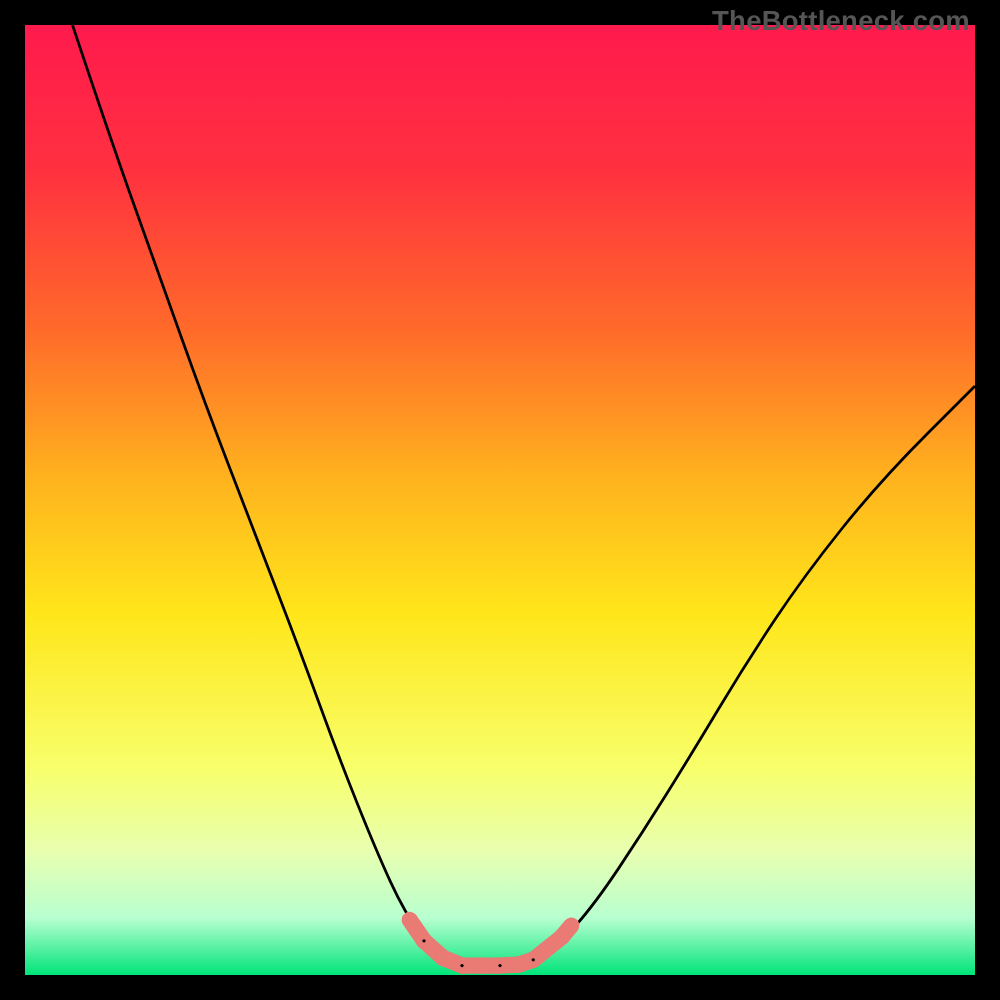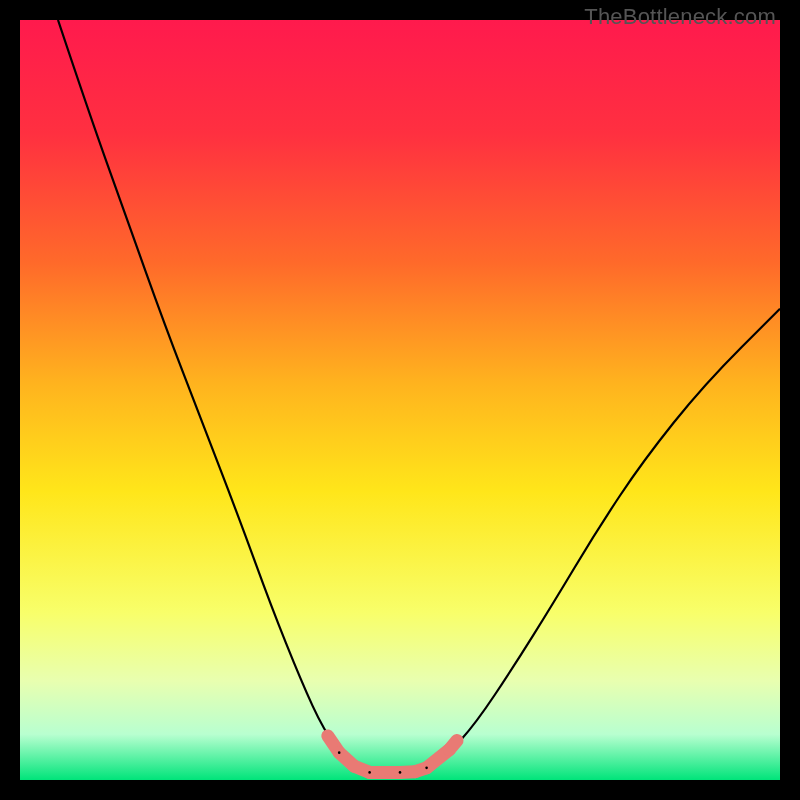--- a/index.html
+++ b/index.html
@@ -16,21 +16,21 @@
     top: 20px;
     width: 760px;
     height: 760px;
   }
   .watermark {
     position: absolute;
     top: 4px;
     right: 24px;
     font-family: Arial, Helvetica, sans-serif;
     font-size: 22px;
-    font-weight: 400;
+    font-weight: 700;
     color: #555;
     letter-spacing: 0.2px;
   }
 </style>
 </head>
 <body>
 
 <div class="frame">
   <div class="plot-area">
     <svg id="chart-svg" width="760" height="760" viewBox="0 0 760 760">

